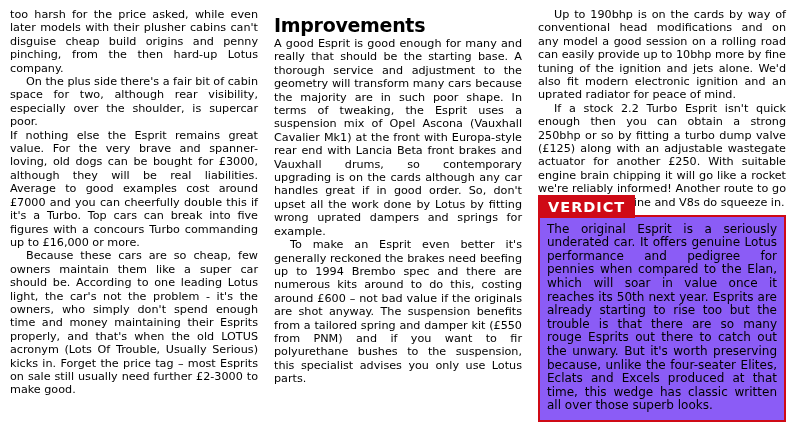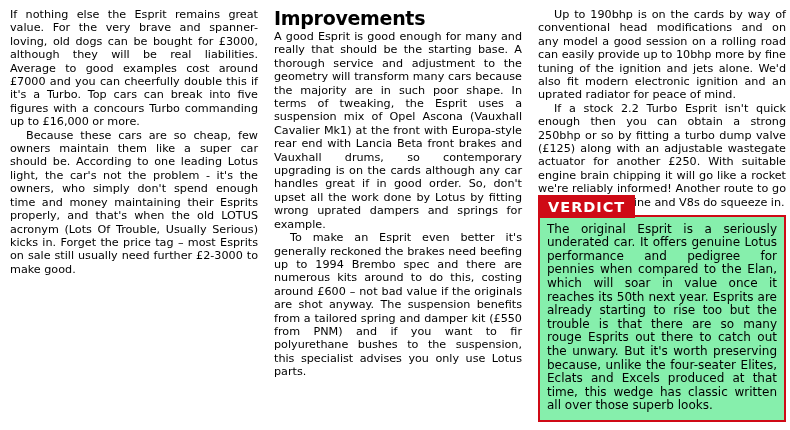--- a/index.html
+++ b/index.html
@@ -43,27 +43,27 @@
     text-indent: 0;
   }
   h2.section-head {
     margin: 9px 0 2px 0;
     font-size: 19px;
     font-weight: bold;
     letter-spacing: -0.3px;
     line-height: 20px;
   }
   h2.section-head.first {
-    margin-top: 0;
+    margin-top: 7px;
   }
   
   .verdict {
     margin-top: 10px;
     border: 2px solid #cf0a16;
-    background: #86efac;
+    background: #8b5cf6;
     position: relative;
   }
   .verdict-tab {
     background: #cf0a16;
     color: #ffffff;
     font-size: 14.5px;
     font-weight: bold;
     letter-spacing: 1px;
     padding: 2px 8px 3px 8px;
     display: inline-block;
@@ -88,20 +88,22 @@
     width: 248px;
   }
 </style>
 </head>
 <body>
 
 <div class="page">
   <div class="columns">
 
     <div class="col">
+      <p class="noindent">too harsh for the price asked, while even later models with their plusher cabins can't disguise cheap build origins and penny pinching, from the then hard-up Lotus company.</p>
+      <p>On the plus side there's a fair bit of cabin space for two, although rear visibility, especially over the shoulder, is supercar poor.</p>
       <p class="noindent">If nothing else the Esprit remains great value. For the very brave and spanner-loving, old dogs can be bought for £3000, although they will be real liabilities. Average to good examples cost around £7000 and you can cheerfully double this if it's a Turbo. Top cars can break into five figures with a concours Turbo commanding up to £16,000 or more.</p>
       <p>Because these cars are so cheap, few owners maintain them like a super car should be. According to one leading Lotus light, the car's not the problem - it's the owners, who simply don't spend enough time and money maintaining their Esprits properly, and that's when the old LOTUS acronym (Lots Of Trouble, Usually Serious) kicks in. Forget the price tag – most Esprits on sale still usually need further £2-3000 to make good.</p>
     </div>
 
     <div class="col">
       <h2 class="section-head first">Improvements</h2>
       <p class="noindent">A good Esprit is good enough for many and really that should be the starting base. A thorough service and adjustment to the geometry will transform many cars because the majority are in such poor shape. In terms of tweaking, the Esprit uses a suspension mix of Opel Ascona (Vauxhall Cavalier Mk1) at the front with Europa-style rear end with Lancia Beta front brakes and Vauxhall drums, so contemporary upgrading is on the cards although any car handles great if in good order. So, don't upset all the work done by Lotus by fitting wrong uprated dampers and springs for example.</p>
       <p>To make an Esprit even better it's generally reckoned the brakes need beefing up to 1994 Brembo spec and there are numerous kits around to do this, costing around £600 – not bad value if the originals are shot anyway. The suspension benefits from a tailored spring and damper kit (£550 from PNM) and if you want to fir polyurethane bushes to the suspension, this specialist advises you only use Lotus parts.</p>
     </div>
 

